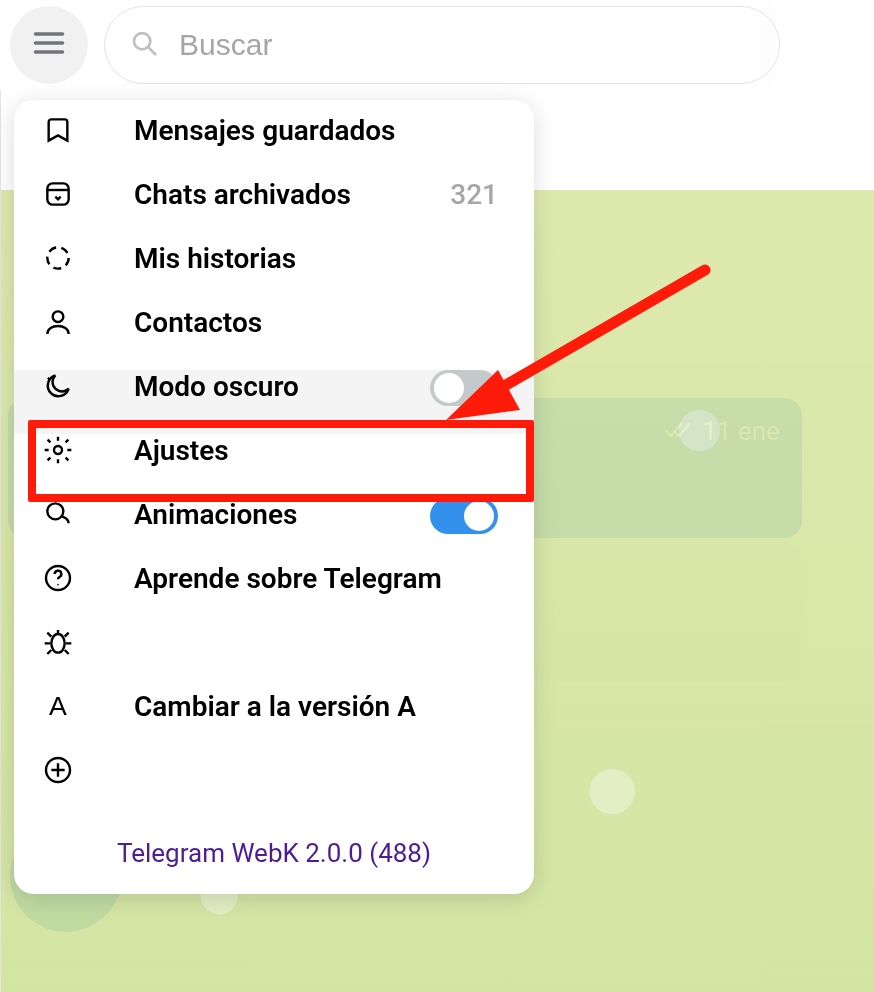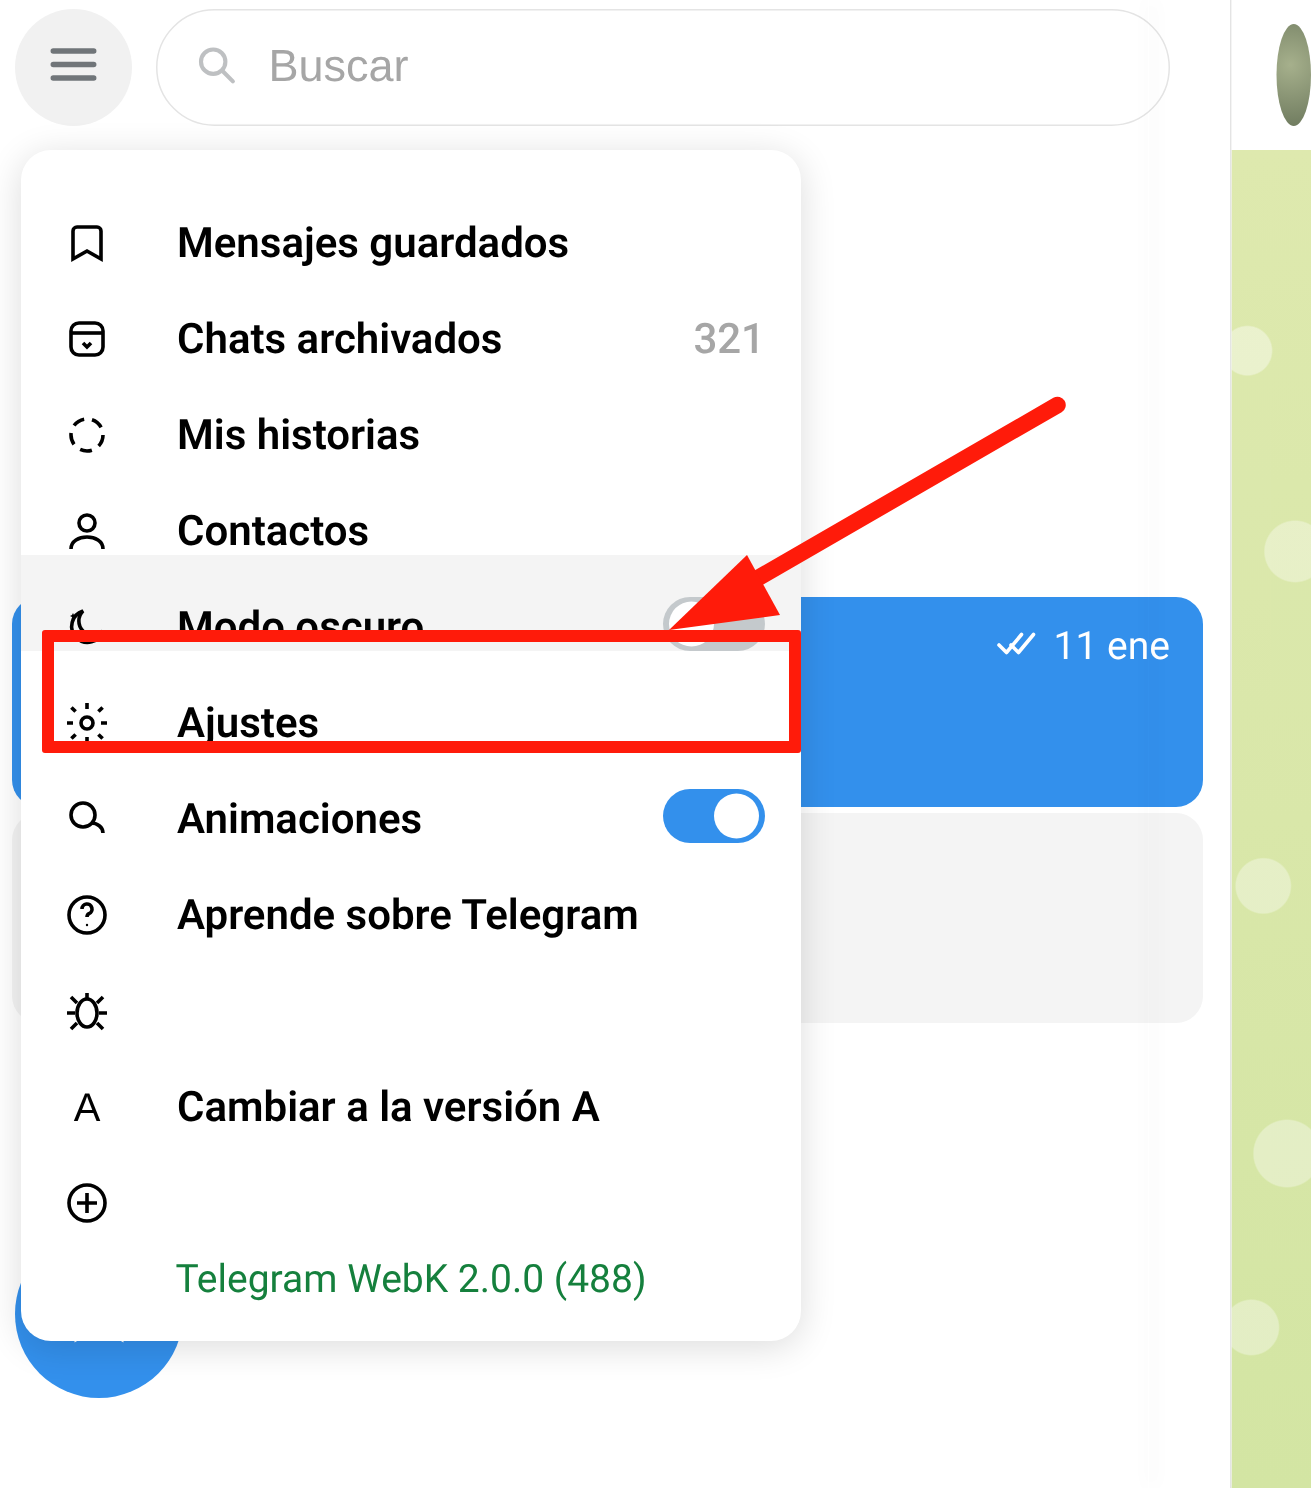--- a/index.html
+++ b/index.html
@@ -9,20 +9,21 @@
     height: 992px;
     overflow: hidden;
     position: relative;
     background: #fff;
   }
 
   .app {
     display: flex;
     height: 100%;
     position: relative;
+    flex-direction: column;
   }
 
   .left {
     width: 820px;
     position: relative;
     background: #fff;
   }
 
   .topbar {
     display: flex;
@@ -119,25 +120,26 @@
     top: 100px;
     width: 520px;
     background: #fff;
     border-radius: 20px;
     box-shadow: 0 4px 24px rgba(0,0,0,0.14);
     padding: 14px 0 18px 0;
     z-index: 50;
   }
   .menu-item {
     display: flex;
-    align-items: flex-end;
+    align-items: flex-start;
     height: 64px;
-    padding: 0 24px 0 28px;
+    padding: 0 36px 0 28px;
     cursor: pointer;
     position: relative;
+    gap: 16px;
   }
   .menu-item.hovered { background: #f4f4f4; }
   .menu-icon {
     width: 48px;
     display: flex;
     align-items: center;
     justify-content: flex-start;
   }
   .menu-icon svg { width: 32px; height: 32px; stroke: #000; stroke-width: 1.8; fill: none; }
   .menu-icon.fillicon svg { fill: #000; stroke: none; }
@@ -169,21 +171,21 @@
     height: 30px;
     border-radius: 50%;
     background: #fff;
   }
   .toggle.off .knob { left: 4px; }
   .toggle.on  .knob { right: 4px; }
 
   .menu-footer {
     text-align: center;
     font-size: 26px;
-    color: #15803d;
+    color: #4c1d95;
     padding: 20px 0 8px 0;
   }
 
   .highlight-box {
     position: absolute;
     left: 28px;
     top: 420px;
     width: 506px;
     height: 82px;
     border: 8px solid #ff1b0a;

